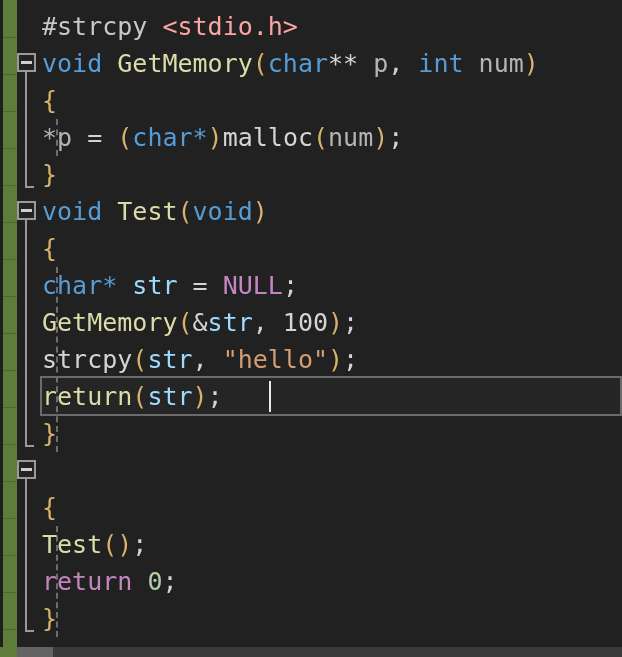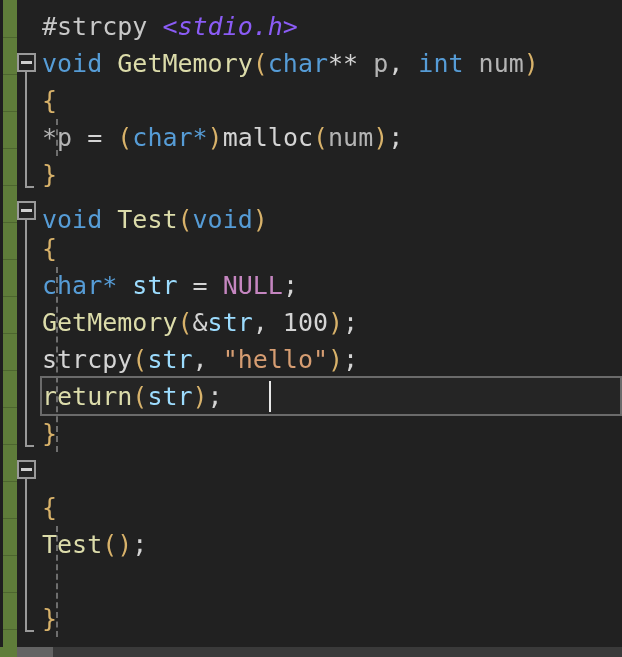--- a/index.html
+++ b/index.html
@@ -192,34 +192,35 @@
       <div class="indent-guide" style="left: 39px; top: 526px; height: 111px;"></div>
       <div class="fold-line" style="left: 8px; top: 71px; height: 115px;"></div>
       <div class="fold-foot" style="left: 8px; top: 186px; width: 9px;"></div>
       <div class="fold-line" style="left: 8px; top: 219px; height: 226px;"></div>
       <div class="fold-foot" style="left: 8px; top: 445px; width: 9px;"></div>
       <div class="fold-line" style="left: 8px; top: 478px; height: 152px;"></div>
       <div class="fold-foot" style="left: 8px; top: 630px; width: 9px;"></div>
       <div class="fold-box" style="left: 0px; top: 53px;"></div>
       <div class="fold-box" style="left: 0px; top: 201px;"></div>
       <div class="fold-box" style="left: 0px; top: 460px;"></div>
-      <div class="line" style="top: 8px;"><span class="txt"><span style="color: rgb(200, 200, 200);">#strcpy</span><span style="color: rgb(212, 212, 212);"> </span><span style="color: #8b5cf6; font-style: italic;">&lt;stdio.h&gt;</span></span></div>
+      <div class="line" style="top: 8px;"><span class="txt"><span style="color: rgb(200, 200, 200);">#strcpy</span><span style="color: rgb(212, 212, 212);"> </span><span style="color: #fca5a5;">&lt;stdio.h&gt;</span></span></div>
       <div class="line" style="top: 45px;"><span class="txt"><span style="color: rgb(86, 156, 214);">void</span><span style="color: rgb(212, 212, 212);"> </span><span style="color: rgb(220, 220, 170);">GetMemory</span><span style="color: rgb(216, 178, 106);">(</span><span style="color: rgb(86, 156, 214);">char</span><span style="color: rgb(212, 212, 212);">** </span><span style="color: rgb(180, 180, 180);">p</span><span style="color: rgb(212, 212, 212);">, </span><span style="color: rgb(86, 156, 214);">int</span><span style="color: rgb(212, 212, 212);"> </span><span style="color: rgb(180, 180, 180);">num</span><span style="color: rgb(216, 178, 106);">)</span></span></div>
       <div class="line" style="top: 82px;"><span class="txt"><span style="color: rgb(216, 178, 106);">{</span></span></div>
       <div class="line" style="top: 119px;"><span class="txt"><span style="color: rgb(180, 180, 180);">*p </span><span style="color: rgb(212, 212, 212);">= </span><span style="color: rgb(216, 178, 106);">(</span><span style="color: rgb(86, 156, 214);">char</span><span style="color: rgb(86, 156, 214);">*</span><span style="color: rgb(216, 178, 106);">)</span><span style="color: rgb(212, 212, 212);">malloc</span><span style="color: rgb(216, 178, 106);">(</span><span style="color: rgb(180, 180, 180);">num</span><span style="color: rgb(216, 178, 106);">)</span><span style="color: rgb(212, 212, 212);">;</span></span></div>
       <div class="line" style="top: 156px;"><span class="txt"><span style="color: rgb(216, 178, 106);">}</span></span></div>
-      <div class="line" style="top: 193px; margin-top: 8px;"><span class="txt"><span style="color: rgb(86, 156, 214);">void</span><span style="color: rgb(212, 212, 212);"> </span><span style="color: rgb(220, 220, 170);">Test</span><span style="color: rgb(216, 178, 106);">(</span><span style="color: rgb(86, 156, 214);">void</span><span style="color: rgb(216, 178, 106);">)</span></span></div>
+      <div class="line" style="top: 193px;"><span class="txt"><span style="color: rgb(86, 156, 214);">void</span><span style="color: rgb(212, 212, 212);"> </span><span style="color: rgb(220, 220, 170);">Test</span><span style="color: rgb(216, 178, 106);">(</span><span style="color: rgb(86, 156, 214);">void</span><span style="color: rgb(216, 178, 106);">)</span></span></div>
       <div class="line" style="top: 230px;"><span class="txt"><span style="color: rgb(216, 178, 106);">{</span></span></div>
       <div class="line" style="top: 267px;"><span class="txt"><span style="color: rgb(86, 156, 214);">char</span><span style="color: rgb(86, 156, 214);">*</span><span style="color: rgb(212, 212, 212);"> </span><span style="color: rgb(156, 220, 254);">str</span><span style="color: rgb(212, 212, 212);"> = </span><span style="color: rgb(197, 134, 192);">NULL</span><span style="color: rgb(212, 212, 212);">;</span></span></div>
       <div class="line" style="top: 304px;"><span class="txt"><span style="color: rgb(220, 220, 170);">GetMemory</span><span style="color: rgb(216, 178, 106);">(</span><span style="color: rgb(212, 212, 212);">&amp;</span><span style="color: rgb(156, 220, 254);">str</span><span style="color: rgb(212, 212, 212);">, </span><span style="color: rgb(212, 212, 212);">100</span><span style="color: rgb(216, 178, 106);">)</span><span style="color: rgb(212, 212, 212);">;</span></span></div>
       <div class="line" style="top: 341px;"><span class="txt"><span style="color: rgb(212, 212, 212);">strcpy</span><span style="color: rgb(216, 178, 106);">(</span><span style="color: rgb(156, 220, 254);">str</span><span style="color: rgb(212, 212, 212);">, </span><span style="color: rgb(214, 157, 114);">"hello"</span><span style="color: rgb(216, 178, 106);">)</span><span style="color: rgb(212, 212, 212);">;</span></span></div>
       <div class="line" style="top: 378px;"><span class="txt"><span style="color: rgb(220, 220, 170);">return</span><span style="color: rgb(216, 178, 106);">(</span><span style="color: rgb(156, 220, 254);">str</span><span style="color: rgb(216, 178, 106);">)</span><span style="color: rgb(212, 212, 212);">;</span></span></div>
       <div class="line" style="top: 415px;"><span class="txt"><span style="color: rgb(216, 178, 106);">}</span></span></div>
       <div class="line" style="top: 489px;"><span class="txt"><span style="color: rgb(216, 178, 106);">{</span></span></div>
       <div class="line" style="top: 526px;"><span class="txt"><span style="color: rgb(220, 220, 170);">Test</span><span style="color: rgb(216, 178, 106);">(</span><span style="color: rgb(216, 178, 106);">)</span><span style="color: rgb(212, 212, 212);">;</span></span></div>
+      <div class="line" style="top: 563px;"><span class="txt"><span style="color: rgb(197, 134, 192);">return</span><span style="color: rgb(212, 212, 212);"> </span><span style="color: rgb(181, 206, 168);">0</span><span style="color: rgb(212, 212, 212);">;</span></span></div>
       <div class="line" style="top: 600px;"><span class="txt"><span style="color: rgb(216, 178, 106);">}</span></span></div>
       <div class="current-line" style="left: 23px; top: 376px; width: 582px; height: 40px;"></div>
       <div class="caret" style="left: 252px; top: 381px; height: 31px;"></div>
     </div>
 
 
   <div class="hscroll">
     <div class="corner"></div>
     <div class="thumb" style="left:17px;"></div>
   </div>

